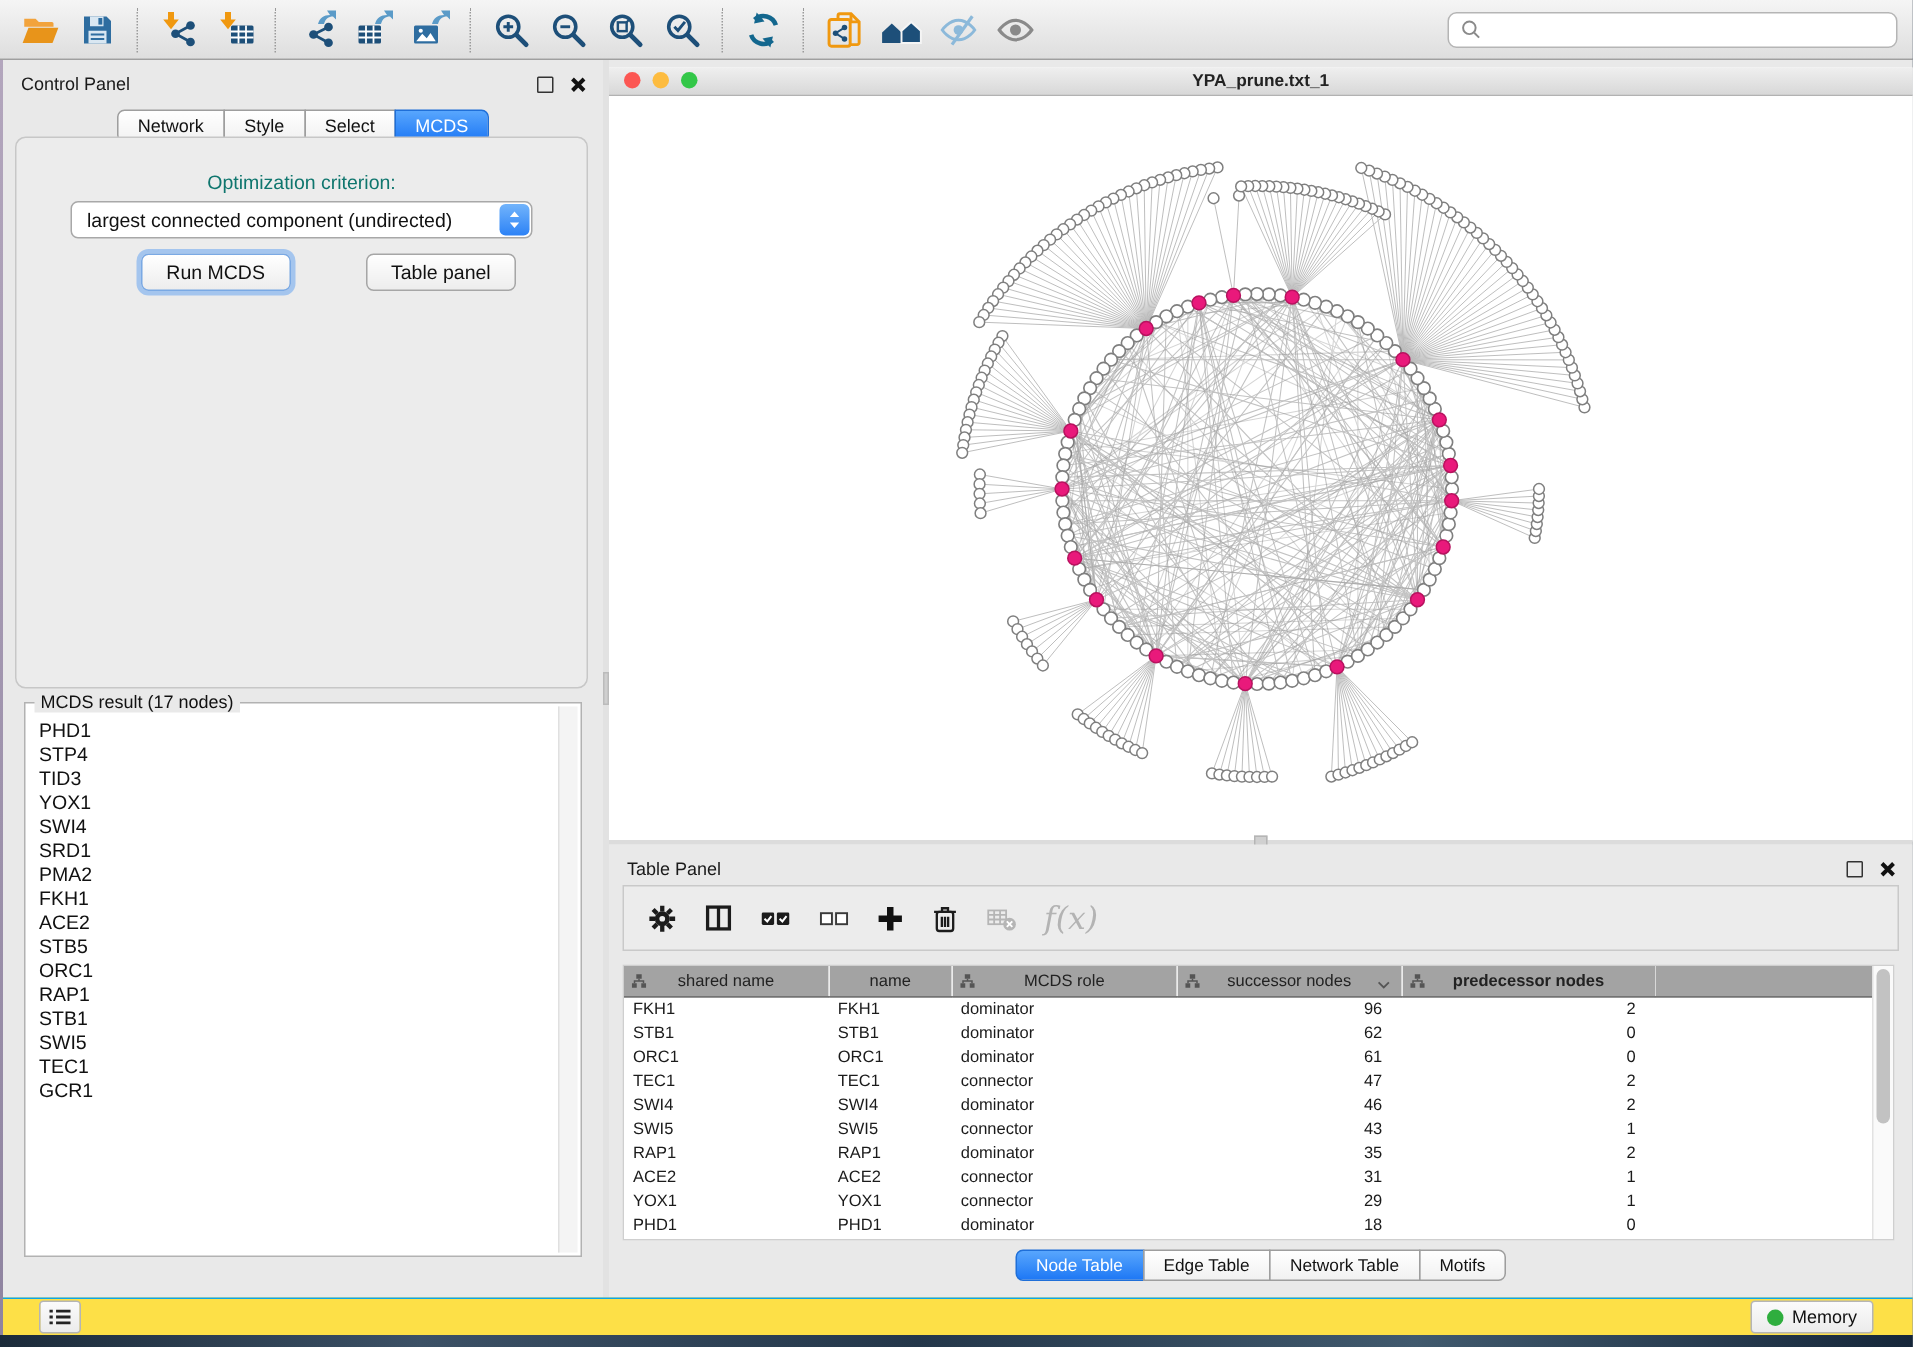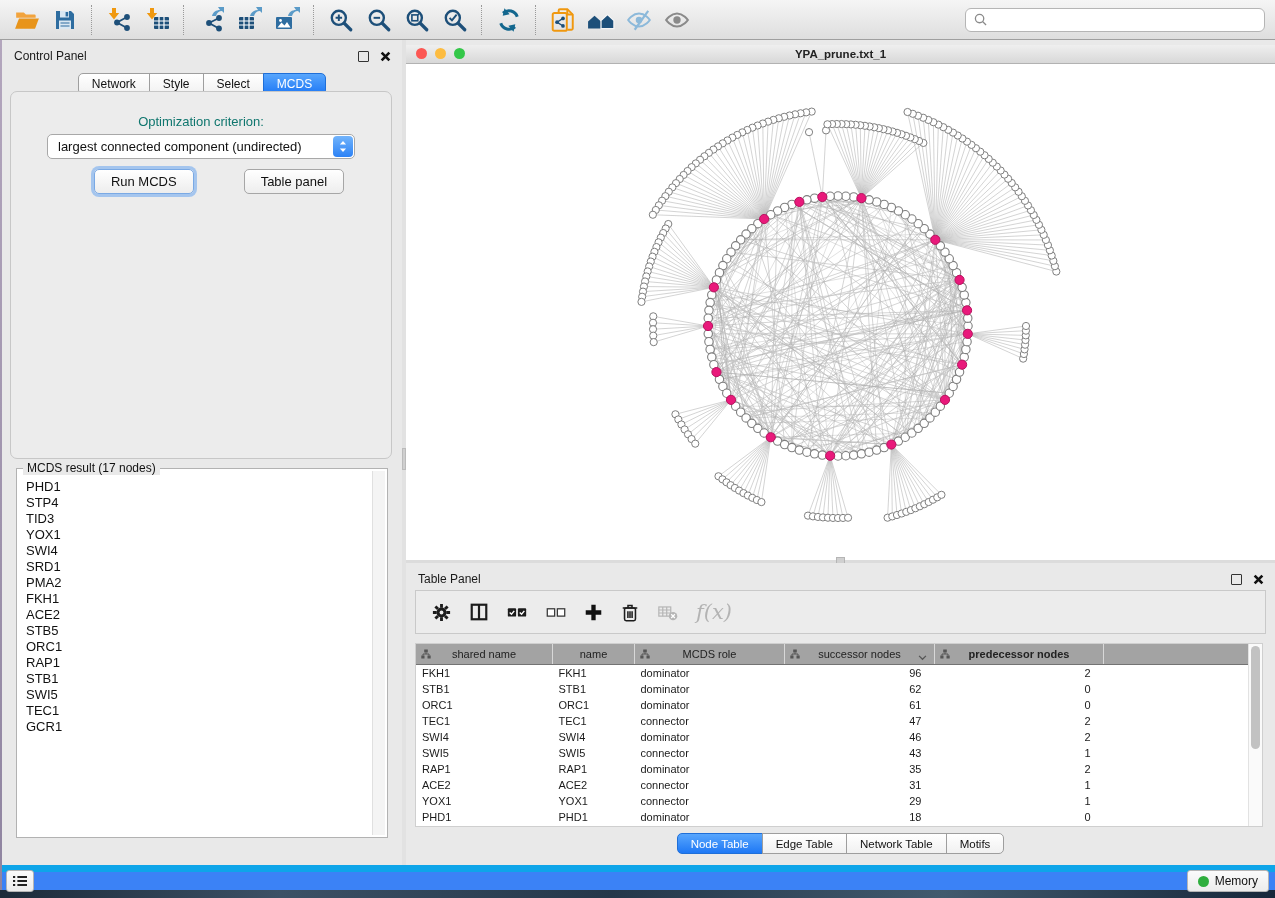--- a/index.html
+++ b/index.html
@@ -86,22 +86,22 @@
   th .hicon{position:absolute;left:5px;top:5px;}
   th .sort{position:absolute;right:7px;top:7px;}
   td{height:16px;font-size:11px;color:#1b1b1b;padding:0 0 0 6px;white-space:nowrap;overflow:hidden;}
   td.num{text-align:right;padding:0 13px 0 0;}
   .tscroll{position:absolute;right:0;top:0;width:13px;height:182px;background:#fafafa;border-left:1px solid #e2e2e2;}
   .tscroll .thumb{position:absolute;left:2px;top:2px;width:9px;height:103px;background:#c2c2c2;border-radius:5px;}
   .tp-tabs{position:absolute;top:270px;left:0;width:100%;display:flex;justify-content:center;}
   .tp-tabs .tab{height:19px;font-size:11.5px;}
 
   
-  .status{position:absolute;left:0;top:865px;width:1275px;height:25px;background:#3b82f6;
-    border-top:7px solid #0ea5e9;display:flex;align-items:center;box-sizing:border-box;padding:0 6px;}
+  .status{position:absolute;left:0;top:865px;width:1275px;height:25px;background:#fde047;
+    border-top:1px solid #0ea5e9;display:flex;align-items:center;box-sizing:border-box;padding:0 26px;}
   .sq-btn{width:26px;height:20px;border:1px solid #b5b5b5;background:linear-gradient(#fbfbfb,#ececec);
     border-radius:3px;display:flex;align-items:center;justify-content:center;}
   .mem-btn{margin-left:auto;height:20px;border:1px solid #b5b5b5;background:linear-gradient(#fbfbfb,#ececec);
     border-radius:3px;display:flex;align-items:center;gap:6px;padding:0 10px;font-size:12px;color:#111;}
   .mem-dot{width:11px;height:11px;border-radius:50%;}
   svg{overflow:visible;}
 </style>
 </head>
 <body>
 

